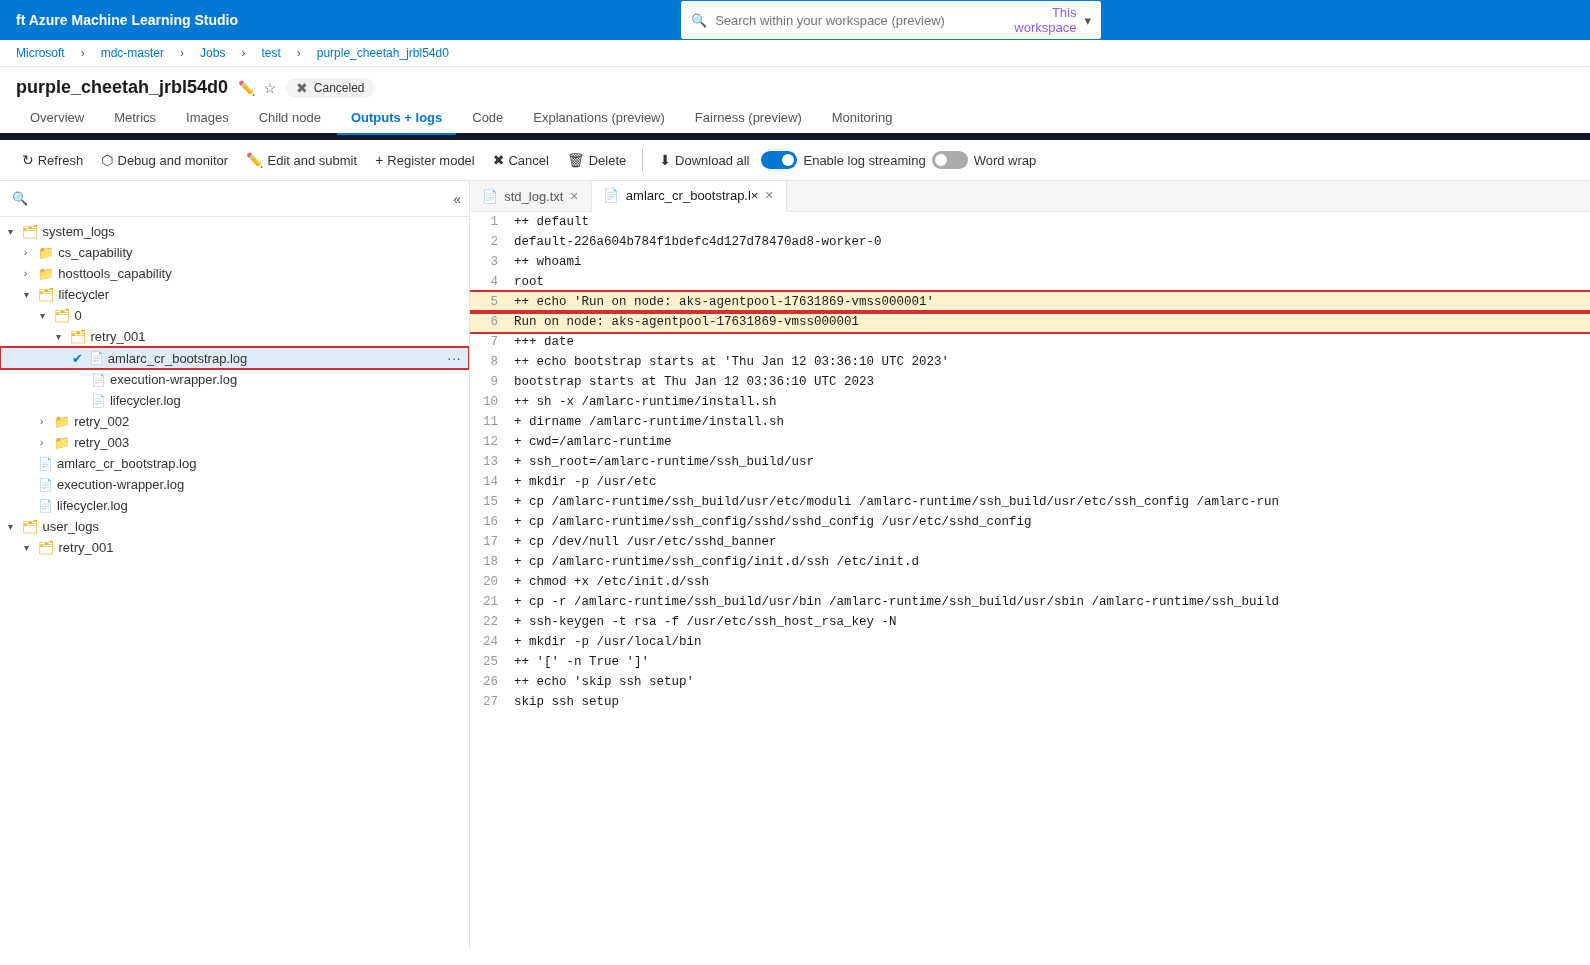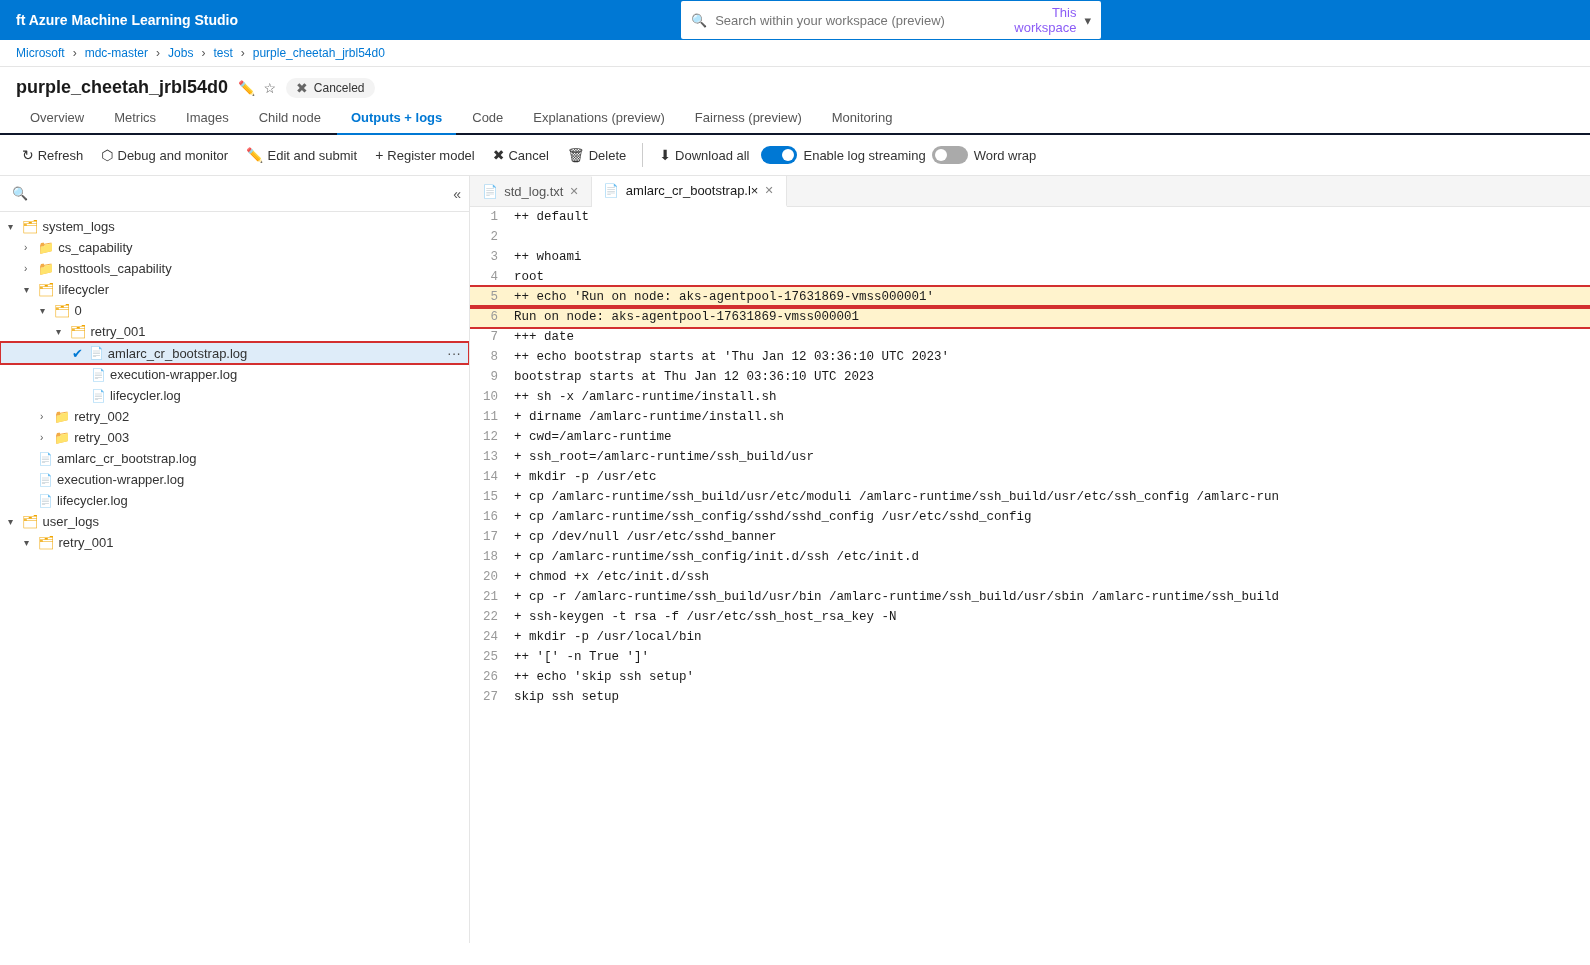--- a/index.html
+++ b/index.html
@@ -27,21 +27,21 @@
     }
     .search-bar input {
       border: none; outline: none; font-size: 13px; color: #000000; width: 280px;
     }
 
     
     .breadcrumb {
       padding: 6px 16px;
       font-size: 12px;
       color: #0078d4;
-      display: flex; align-items: center; gap: 8px;
+      display: flex; align-items: center; gap: 16px;
       border-bottom: 1px solid #e5e5e5;
     }
     .breadcrumb a { color: #0078d4; text-decoration: none; }
     .breadcrumb .sep { color: #555; }
 
     
     .page-header {
       padding: 10px 16px 4px;
       display: flex; align-items: center; gap: 10px;
     }
@@ -52,21 +52,21 @@
       display: flex; align-items: center; gap: 6px;
       background: #f3f3f3; border-radius: 12px;
       padding: 2px 10px; font-size: 12px; color: #333;
     }
     .status-badge .dot { color: #666; font-size: 14px; }
 
     
     .tabs {
       display: flex; align-items: flex-start;
       padding: 0 16px;
-      border-bottom: 2px solid #0f172a;
+      border-bottom: 7px solid #0f172a;
       gap: 2px;
     }
     .tab {
       padding: 8px 14px;
       cursor: pointer;
       font-size: 13px;
       color: #555;
       border-bottom: 2px solid transparent;
       margin-bottom: -2px;
       white-space: nowrap;
@@ -402,20 +402,21 @@
       </div>
     </div>
 
     <div class="code-body">
       <div class="code-line">
           <span class="line-num">1</span>
           <span class="line-content">++ default</span>
         </div>
       <div class="code-line">
           <span class="line-num">2</span>
+          <span class="line-content">default-226a604b784f1bdefc4d127d78470ad8-worker-0</span>
         </div>
       <div class="code-line">
           <span class="line-num">3</span>
           <span class="line-content">++ whoami</span>
         </div>
       <div class="code-line">
           <span class="line-num">4</span>
           <span class="line-content">root</span>
         </div>
       <div class="code-line highlighted">

